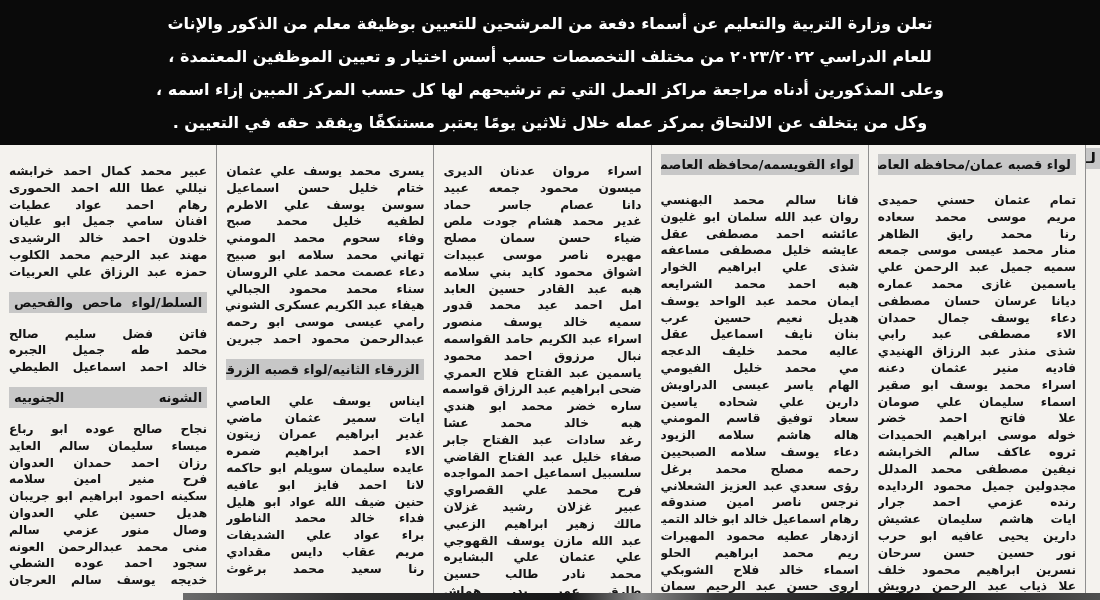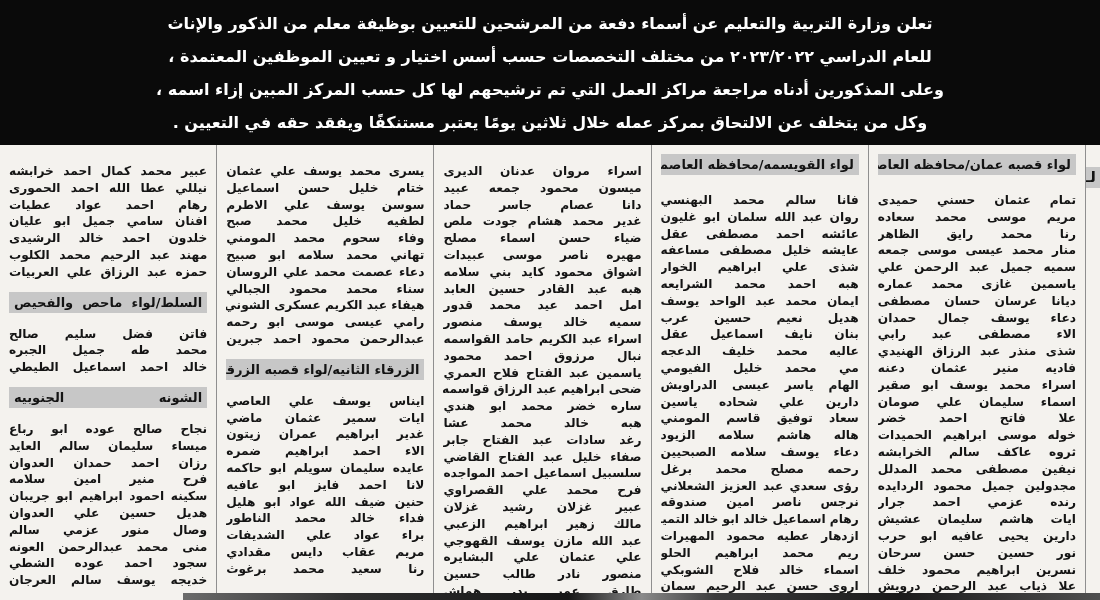--- a/index.html
+++ b/index.html
@@ -34,21 +34,21 @@
     font-size:13px; font-weight:bold; line-height:21px; height:21px;
     margin:11px 0 13px; padding:0 5px; white-space:nowrap; overflow:hidden;
     text-align:justify; text-align-last:justify;
   }
   .col > .sec:first-child{ margin-top:9px; margin-bottom:17px; }
   .sliver{
     position:absolute; top:145px; right:0; width:14px; bottom:7px;
     background:var(--paper,#f4f2ee); overflow:hidden;
   }
   .sliver .frag{
-    margin-top:22px; height:21px; background:var(--section-bg,#c7c7c7);
+    margin-top:3px; height:21px; background:var(--section-bg,#c7c7c7);
     font-size:15px; font-weight:bold; line-height:21px; overflow:hidden;
     padding-right:4px; color:var(--ink,#141414);
   }
   .bottom-bar{
     position:absolute; bottom:0; left:0; right:0; height:7px;
     background:var(--paper,#f4f2ee);
   }
   .bottom-dark{
     position:absolute; left:183px; right:0; top:0; bottom:0;
     background:linear-gradient(to right,
@@ -121,41 +121,41 @@
         <div class="name">ازدهار عطيه محمود المهيرات</div>
         <div class="name">ريم محمد ابراهيم الحلو</div>
         <div class="name">اسماء خالد فلاح الشوبكي</div>
         <div class="name">اروى حسن عبد الرحيم سمان</div>
       </div>
       <div class="col">
         <div class="name">اسراء مروان عدنان الديرى</div>
         <div class="name">ميسون محمود جمعه عبيد</div>
         <div class="name">دانا عصام جاسر حماد</div>
         <div class="name">غدير محمد هشام جودت ملص</div>
-        <div class="name">ضياء حسن اسماء مصلح</div>
+        <div class="name">ضياء حسن سمان مصلح</div>
         <div class="name">مهيره ناصر موسى عبيدات</div>
         <div class="name">اشواق محمود كايد بني سلامه</div>
         <div class="name">هبه عبد القادر حسين العابد</div>
         <div class="name">امل احمد عيد محمد قدور</div>
         <div class="name">سميه خالد يوسف منصور</div>
         <div class="name">اسراء عبد الكريم حامد القواسمه</div>
         <div class="name">نبال مرزوق احمد محمود</div>
         <div class="name">ياسمين عبد الفتاح فلاح العمري</div>
         <div class="name">ضحى ابراهيم عبد الرزاق قواسمه</div>
         <div class="name">ساره خضر محمد ابو هندي</div>
         <div class="name">هبه خالد محمد عشا</div>
         <div class="name">رغد سادات عبد الفتاح جابر</div>
         <div class="name">صفاء خليل عبد الفتاح القاضي</div>
         <div class="name">سلسبيل اسماعيل احمد المواجده</div>
         <div class="name">فرح محمد علي القصراوي</div>
         <div class="name">عبير غزلان رشيد غزلان</div>
         <div class="name">مالك زهير ابراهيم الزعبي</div>
         <div class="name">عبد الله مازن يوسف القهوجي</div>
         <div class="name">علي عثمان علي البشايره</div>
-        <div class="name">منصور نادر طالب حسين</div>
+        <div class="name">محمد نادر طالب حسين</div>
         <div class="name">طارق عمر بدر هماش</div>
       </div>
       <div class="col">
         <div class="name">يسرى محمد يوسف علي عثمان</div>
         <div class="name">ختام خليل حسن اسماعيل</div>
         <div class="name">سوسن يوسف علي الاطرم</div>
         <div class="name">لطفيه خليل محمد صبح</div>
         <div class="name">وفاء سحوم محمد المومني</div>
         <div class="name">تهاني محمد سلامه ابو صبيح</div>
         <div class="name">دعاء عصمت محمد علي الروسان</div>

